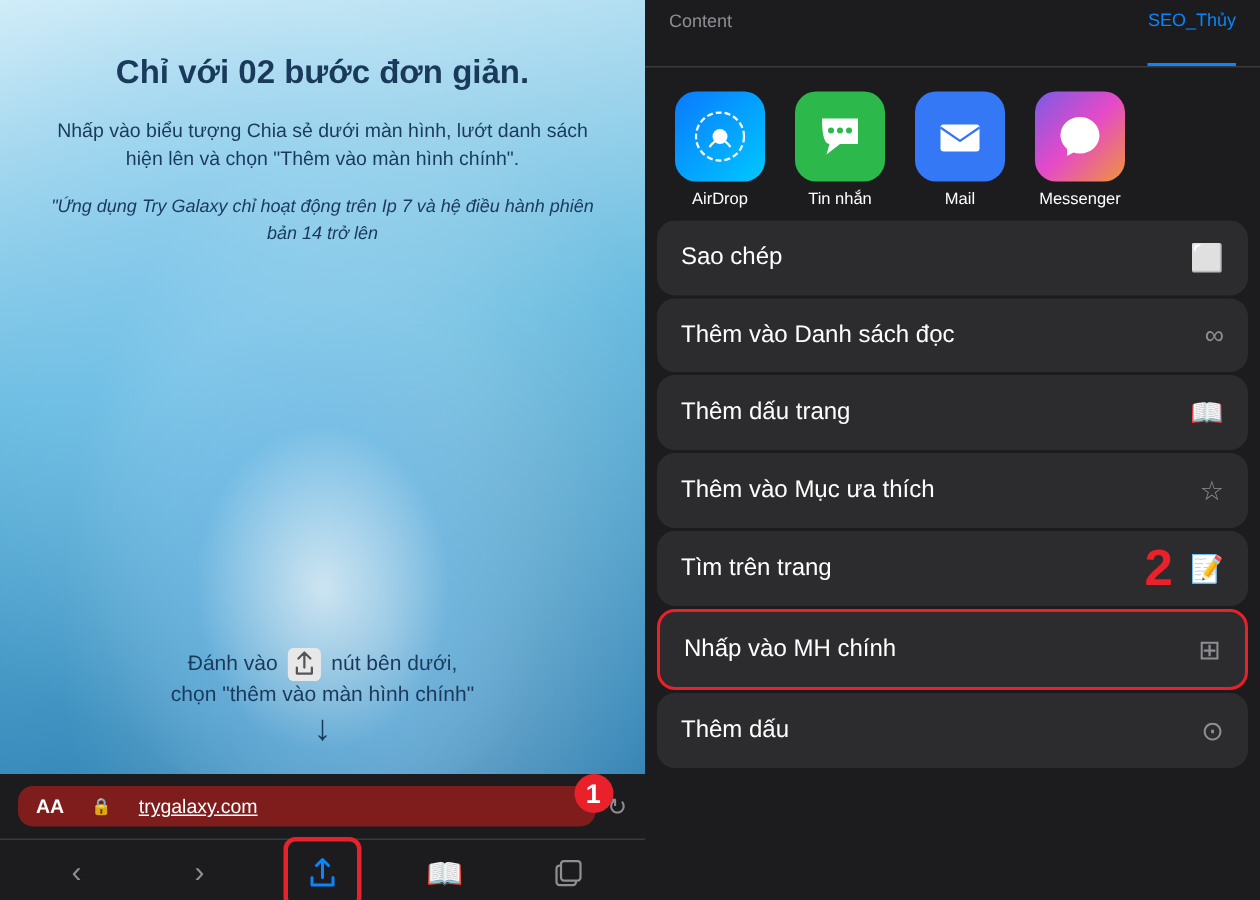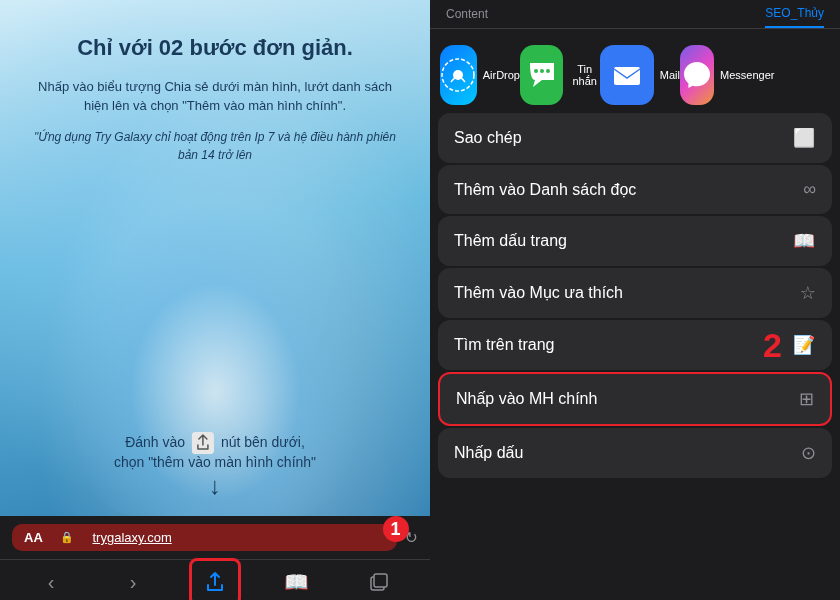--- a/index.html
+++ b/index.html
@@ -245,40 +245,40 @@
       display: flex;
       justify-content: space-between;
       align-items: center;
       padding: 6px 16px 0;
       border-bottom: 1px solid #3a3a3c;
     }
 
     .share-header-item {
       color: #8e8e93;
       font-size: 12px;
-      padding-bottom: 6px;
+      padding-bottom: 22px;
       text-align: center;
     }
 
     .share-header-item.active {
       color: #0a84ff;
       border-bottom: 2px solid #0a84ff;
       text-align: right;
     }
 
     .share-apps-row {
       display: flex;
       gap: 0;
       padding: 16px 10px 8px;
       overflow: hidden;
     }
 
     .app-icon-item {
       display: flex;
-      flex-direction: row;
+      flex-direction: column;
       align-items: center;
       gap: 6px;
       width: 80px;
       flex-shrink: 0;
     }
 
     .app-icon-circle {
       width: 60px;
       height: 60px;
       border-radius: 14px;
@@ -459,17 +459,17 @@
     <div class="menu-item" style="position:relative;">
       <span class="menu-item-text">Tìm trên trang</span>
       <span style="position:absolute;right:50px;color:#e8212b;font-size:34px;font-weight:900;line-height:1;">2</span>
       <span class="menu-item-icon">📝</span>
     </div>
     <div class="menu-item highlighted">
       <span class="menu-item-text">Nhấp vào MH chính</span>
       <span class="menu-item-icon">⊞</span>
     </div>
     <div class="menu-item">
-      <span class="menu-item-text">Nhấp dấu</span>
+      <span class="menu-item-text">Thêm dấu</span>
       <span class="menu-item-icon">⊙</span>
     </div>
   </div>
 </div>
 
 </body></html>

